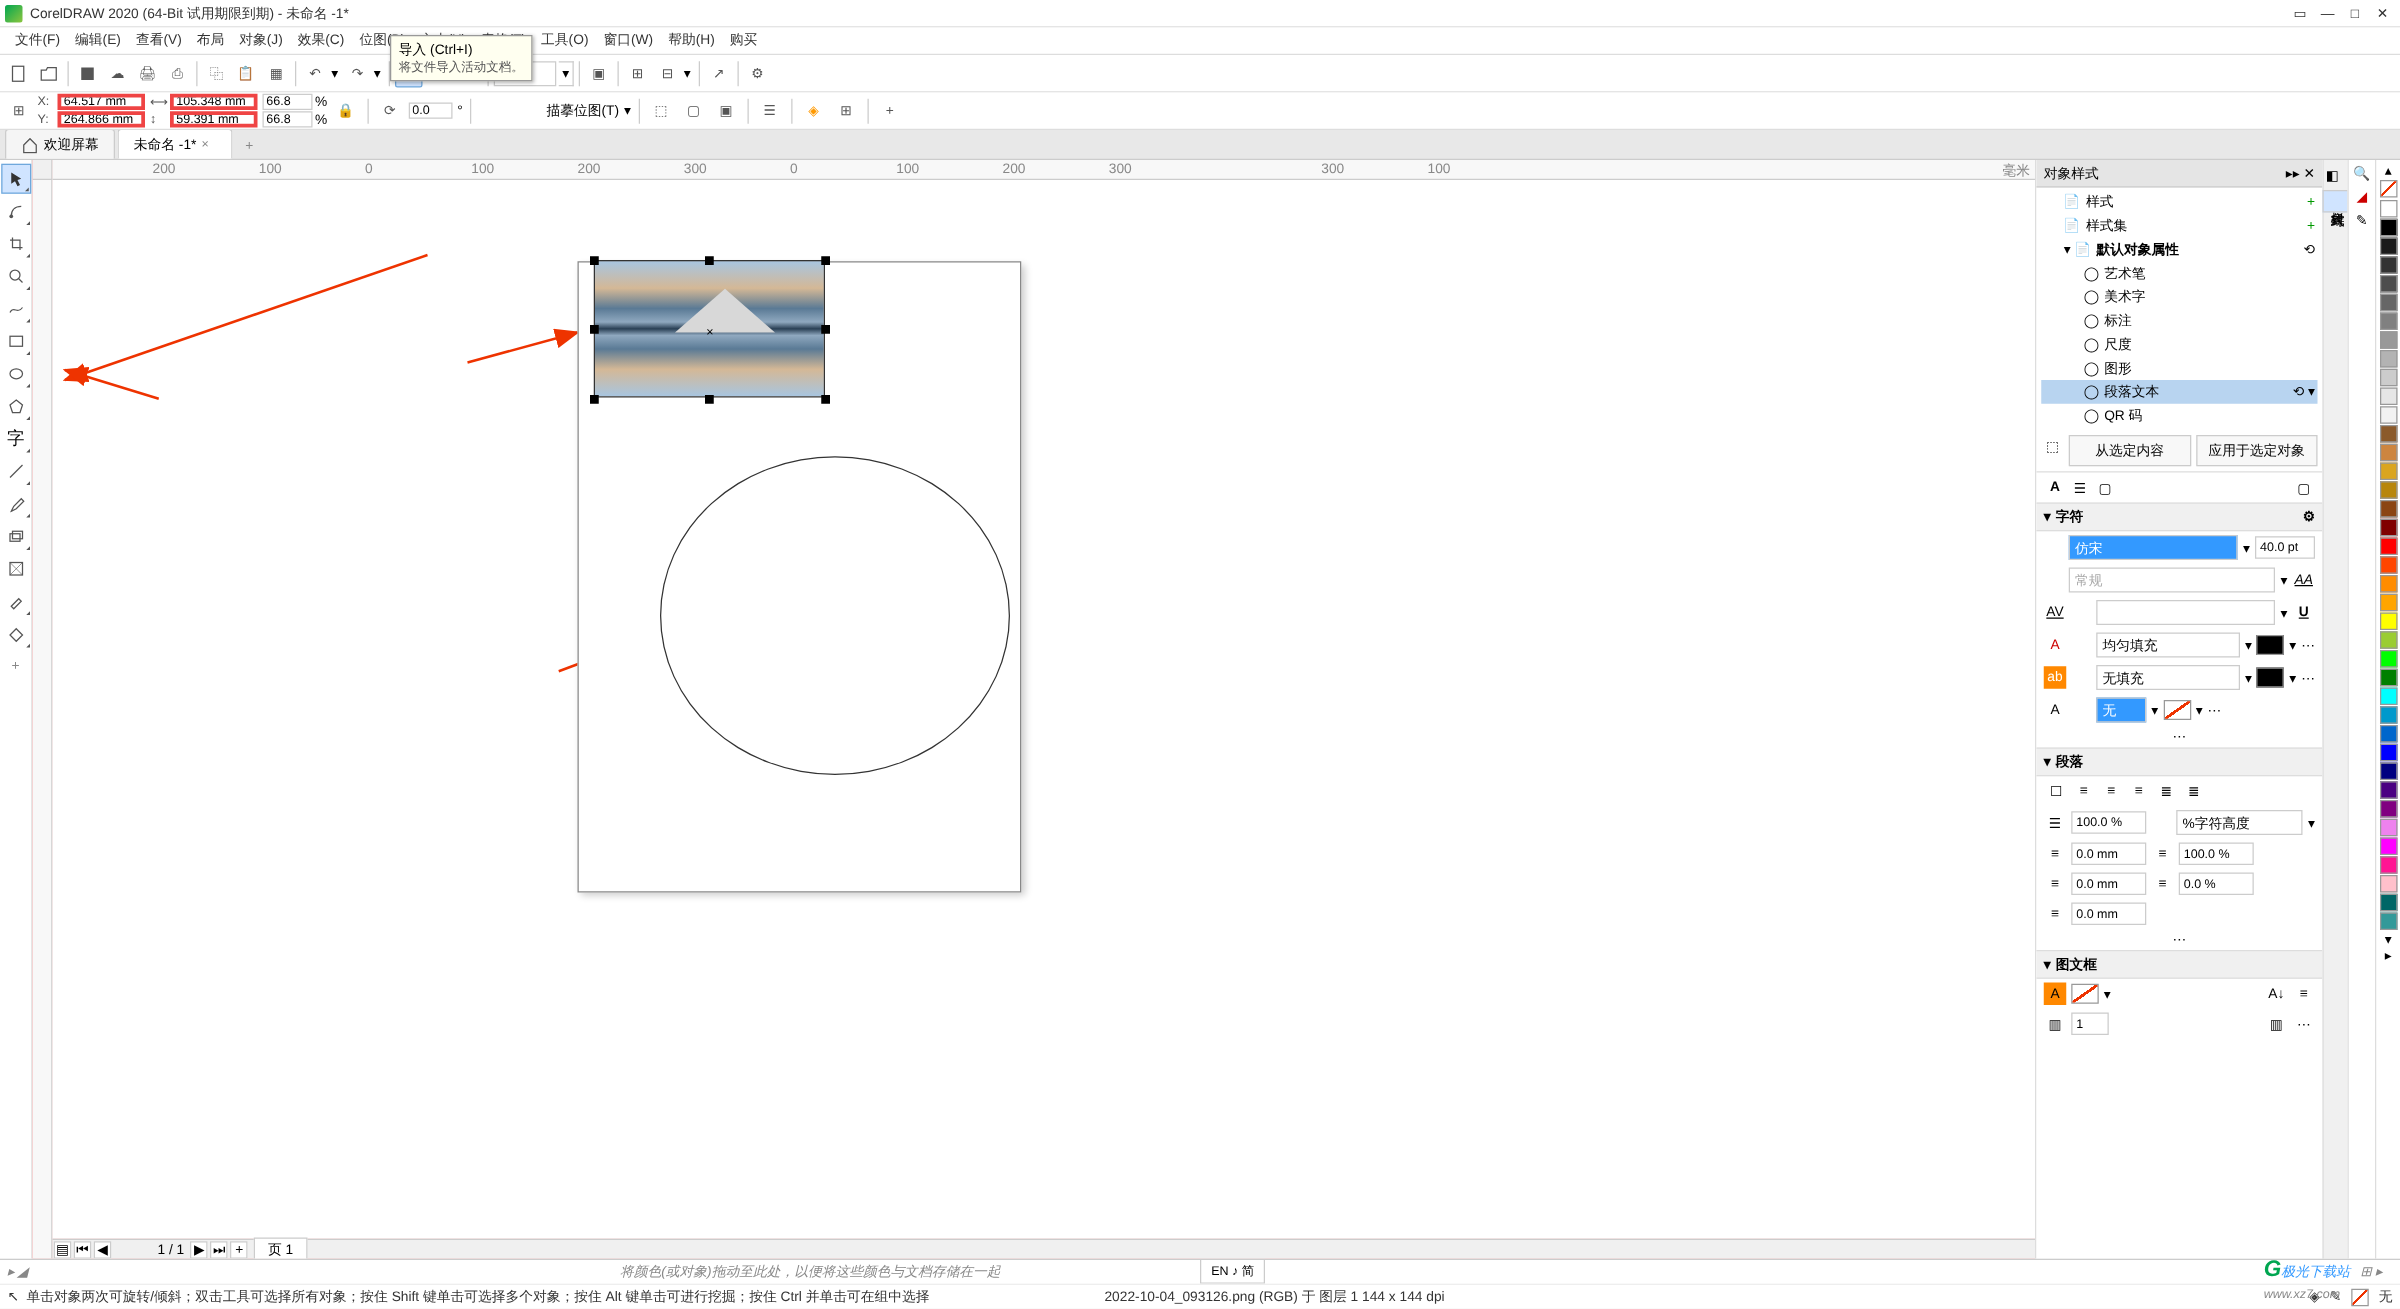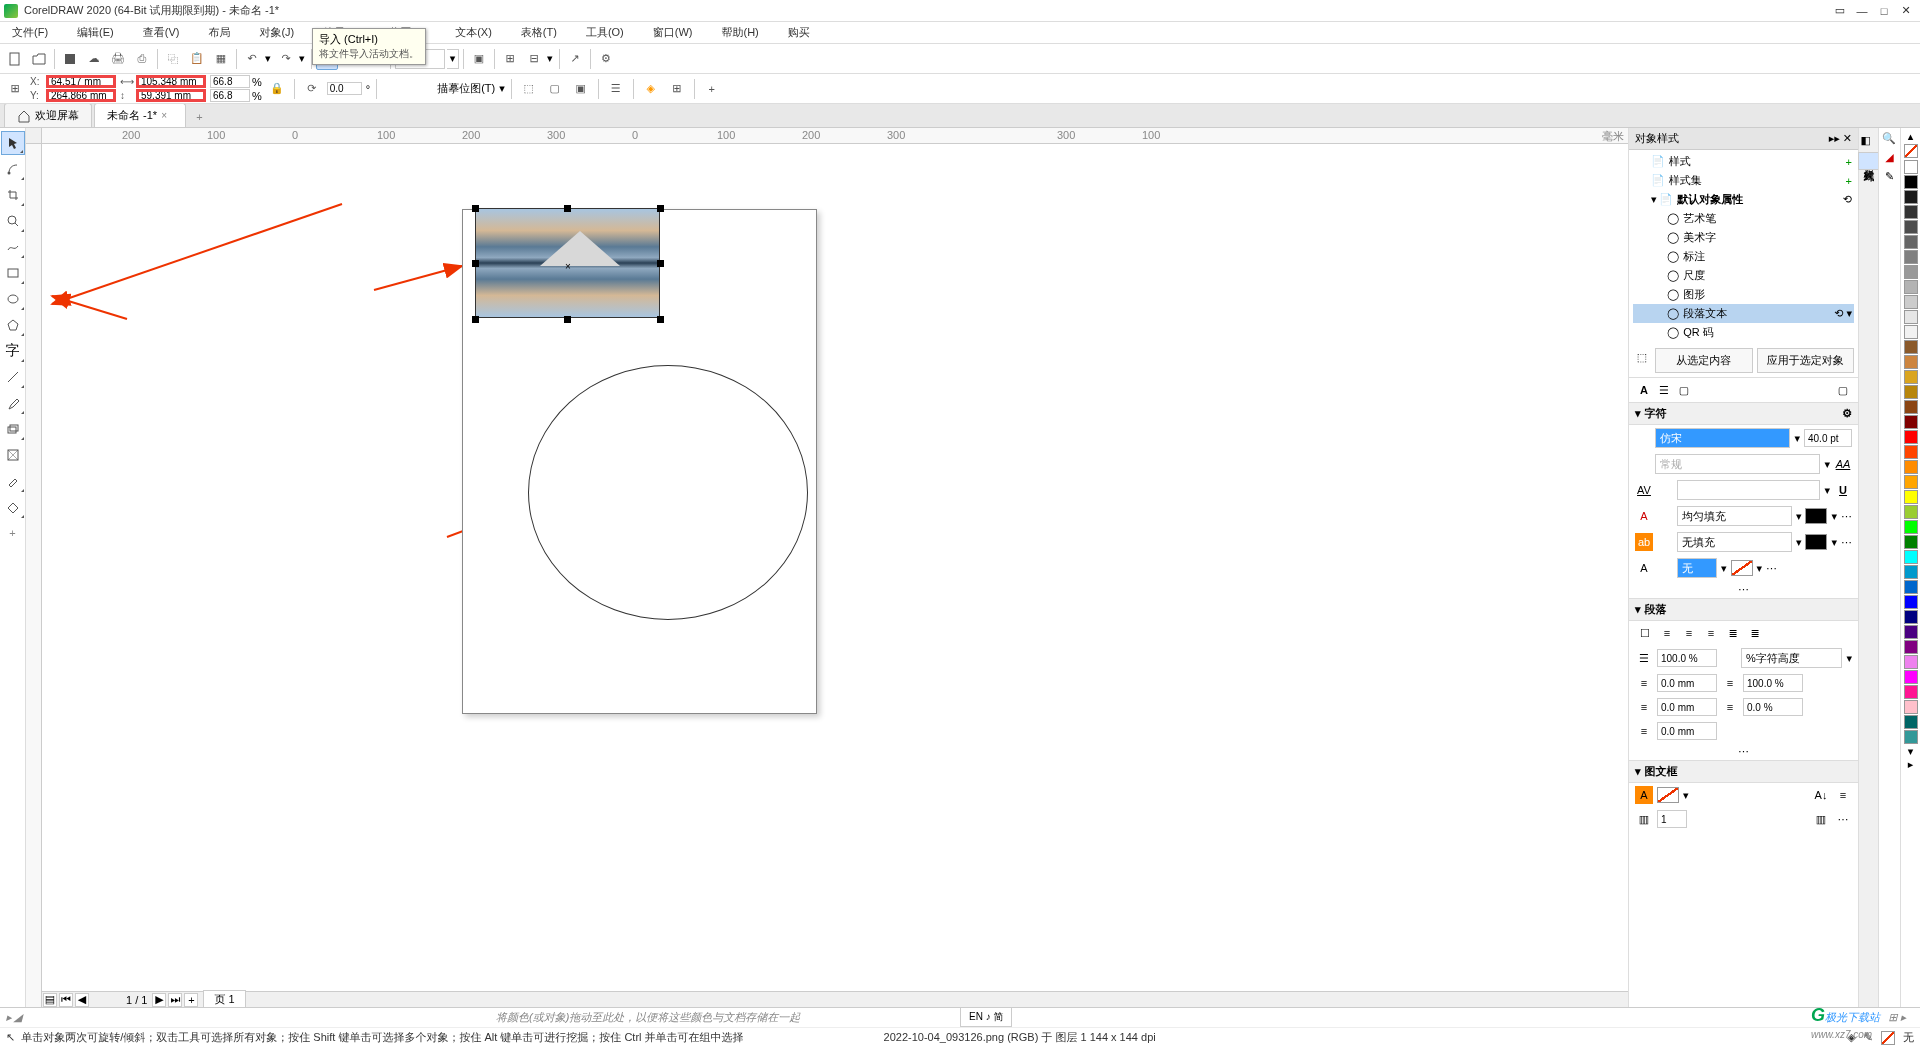--- a/index.html
+++ b/index.html
@@ -6,21 +6,21 @@
 body { background: #f0f0f0; width: 1920px; height: 1047px; overflow: hidden; position: relative; }
 
 
 .title-bar { height: 22px; background: #fff; display: flex; align-items: center; padding: 0 4px; border-bottom: 1px solid #ddd; }
 .title-bar .logo { width: 14px; height: 14px; background: linear-gradient(135deg,#00a651,#8cc63f); border-radius: 2px; margin-right: 6px; }
 .title-bar .title { flex: 1; color: #333; }
 .win-controls { display: flex; gap: 2px; }
 .win-controls span { width: 20px; height: 16px; display:flex; align-items:center; justify-content:center; color:#333; cursor:pointer; }
 
 
-.menu-bar { height: 22px; background:#fff; display:flex; align-items:center; padding: 0 6px; gap:17px; border-bottom:1px solid #ddd;}
+.menu-bar { height: 22px; background:#fff; display:flex; padding: 0 6px; gap:0; border-bottom:1px solid #ddd;}
 .menu-bar span { padding: 2px 6px; color:#333; cursor:pointer; }
 
 
 .toolbar { height: 30px; background:#fff; display:flex; align-items:center; padding:0 4px; gap:2px; border-bottom:1px solid #ddd;}
 .tb-btn { width:22px; height:22px; display:flex; align-items:center; justify-content:center; border:1px solid transparent; border-radius:2px; color:#555; cursor:pointer; position:relative;}
 .tb-btn.active { background:#d0e4ff; border-color:#6fa8dc;}
 .tb-sep { width:1px; height:20px; background:#ccc; margin:0 2px;}
 .zoom-box { width:50px; height:20px; border:1px solid #ccc; background:#fff; padding:0 4px; display:flex;align-items:center;}
 .zoom-dd { width:12px; height:20px; border:1px solid #ccc; border-left:none; display:flex;align-items:center;justify-content:center;}
 

